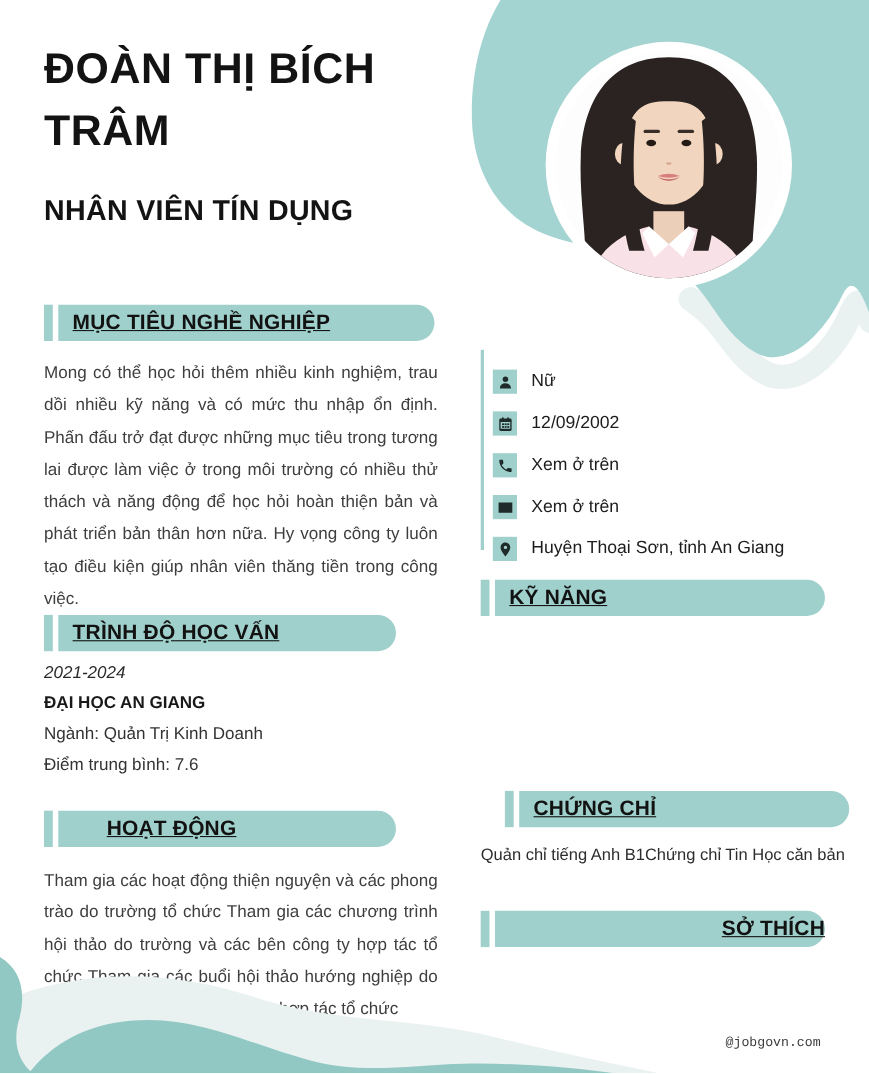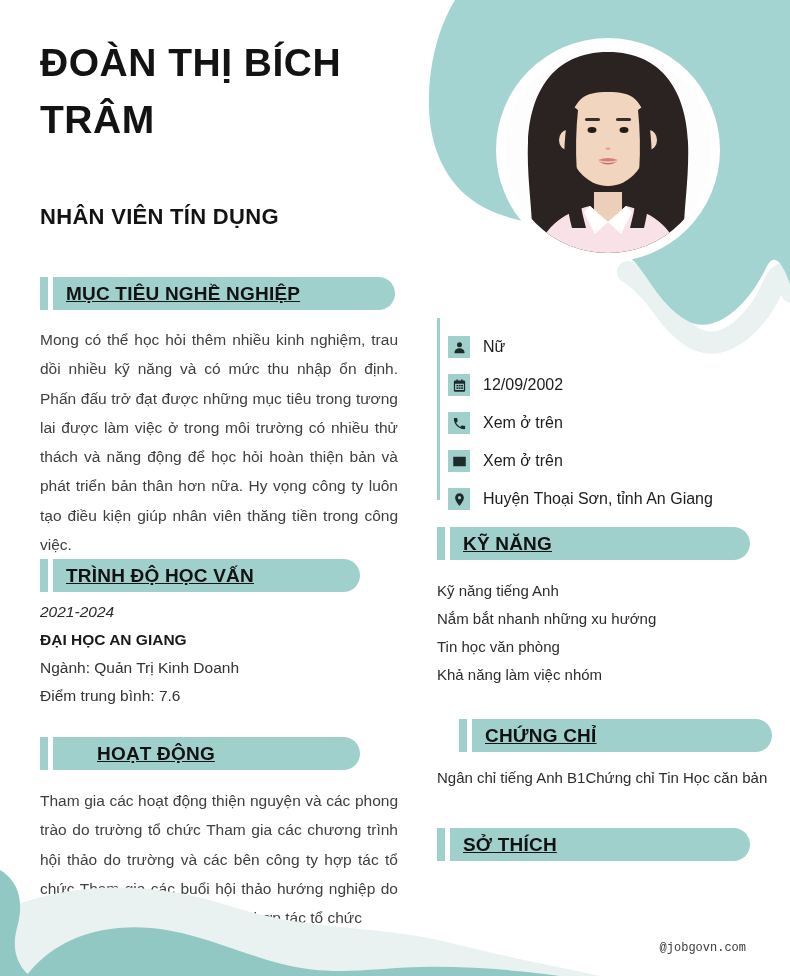--- a/index.html
+++ b/index.html
@@ -22,21 +22,21 @@
   .deco-top { position: absolute; top: 0; left: 420px; }
   .deco-bottom { position: absolute; left: 0; top: 856px; }
 
   .name {
     position: absolute; left: 40px; top: 34px; width: 380px;
     font-size: 39px; line-height: 57px; font-weight: 800;
     letter-spacing: 0.5px; color: #131313;
   }
   .job-title {
     position: absolute; left: 40px; top: 176px; width: 380px;
-    font-size: 22px; font-weight: 700; color: #131313; letter-spacing: 0.3px; margin-top: 28px;
+    font-size: 26px; font-weight: 700; color: #131313; letter-spacing: 0.3px;
   }
 
   .sec { position: absolute; display: flex; align-items: stretch; height: 33px; text-decoration: underline; }
   .sec .bar { width: 8px; background: var(--c-accent); margin-right: 5px; }
   .sec .pill {
     background: var(--c-accent);
     border-radius: 0 17px 17px 0;
     line-height: 33px;
     padding-left: 13px;
     font-size: 19px; font-weight: 700; color: #121212;
@@ -192,36 +192,30 @@
           </svg>
       </span>
       <span class="val">Huyện Thoại Sơn, tỉnh An Giang</span>
     </div>
   </div>
 
   <div class="sec" style="left:437px; top:527px;">
     <div class="bar"></div>
     <div class="pill" style="width:300px;">KỸ NĂNG</div>
   </div>
-  <div class="skills">
-    <div>Kỹ năng tiếng Anh</div>
-    <div>Nắm bắt nhanh những xu hướng</div>
-    <div>Tin học văn phòng</div>
-    <div>Khả năng làm việc nhóm</div>
-  </div>
 
   <div class="sec" style="left:459px; top:719px;">
     <div class="bar"></div>
     <div class="pill" style="width:300px;">CHỨNG CHỈ</div>
   </div>
-  <div class="plain" style="left:437px; top:769px;">Ngân chỉ tiếng Anh B1Chứng chỉ Tin Học căn bản</div>
+  <div class="plain" style="left:437px; top:769px;">Quản chỉ tiếng Anh B1Chứng chỉ Tin Học căn bản</div>
 
   <div class="sec" style="left:437px; top:828px;">
     <div class="bar"></div>
-    <div class="pill" style="width:300px;">SỞ THÍCH</div>
+    <div class="pill" style="width:300px;text-align:right;">SỞ THÍCH</div>
   </div>
 
   <div class="deco-bottom">
     <svg width="600" height="120" viewBox="0 0 600 120">
       <path class="wave-pale" d="M 0 55 C 70 25 150 24 230 50 C 310 76 380 68 455 88 C 515 103 565 112 600 120 L 0 120 Z"></path>
       <path class="wave-dark" d="M 0 14 C 20 26 24 48 17 72 C 11 94 18 110 30 120 L 0 120 Z"></path>
       <path class="wave-dark" d="M 26 120 C 48 92 78 76 118 72 C 178 66 228 94 282 108 C 332 121 372 112 422 111 C 472 110 525 115 560 120 Z"></path>
     </svg>
   </div>
 

